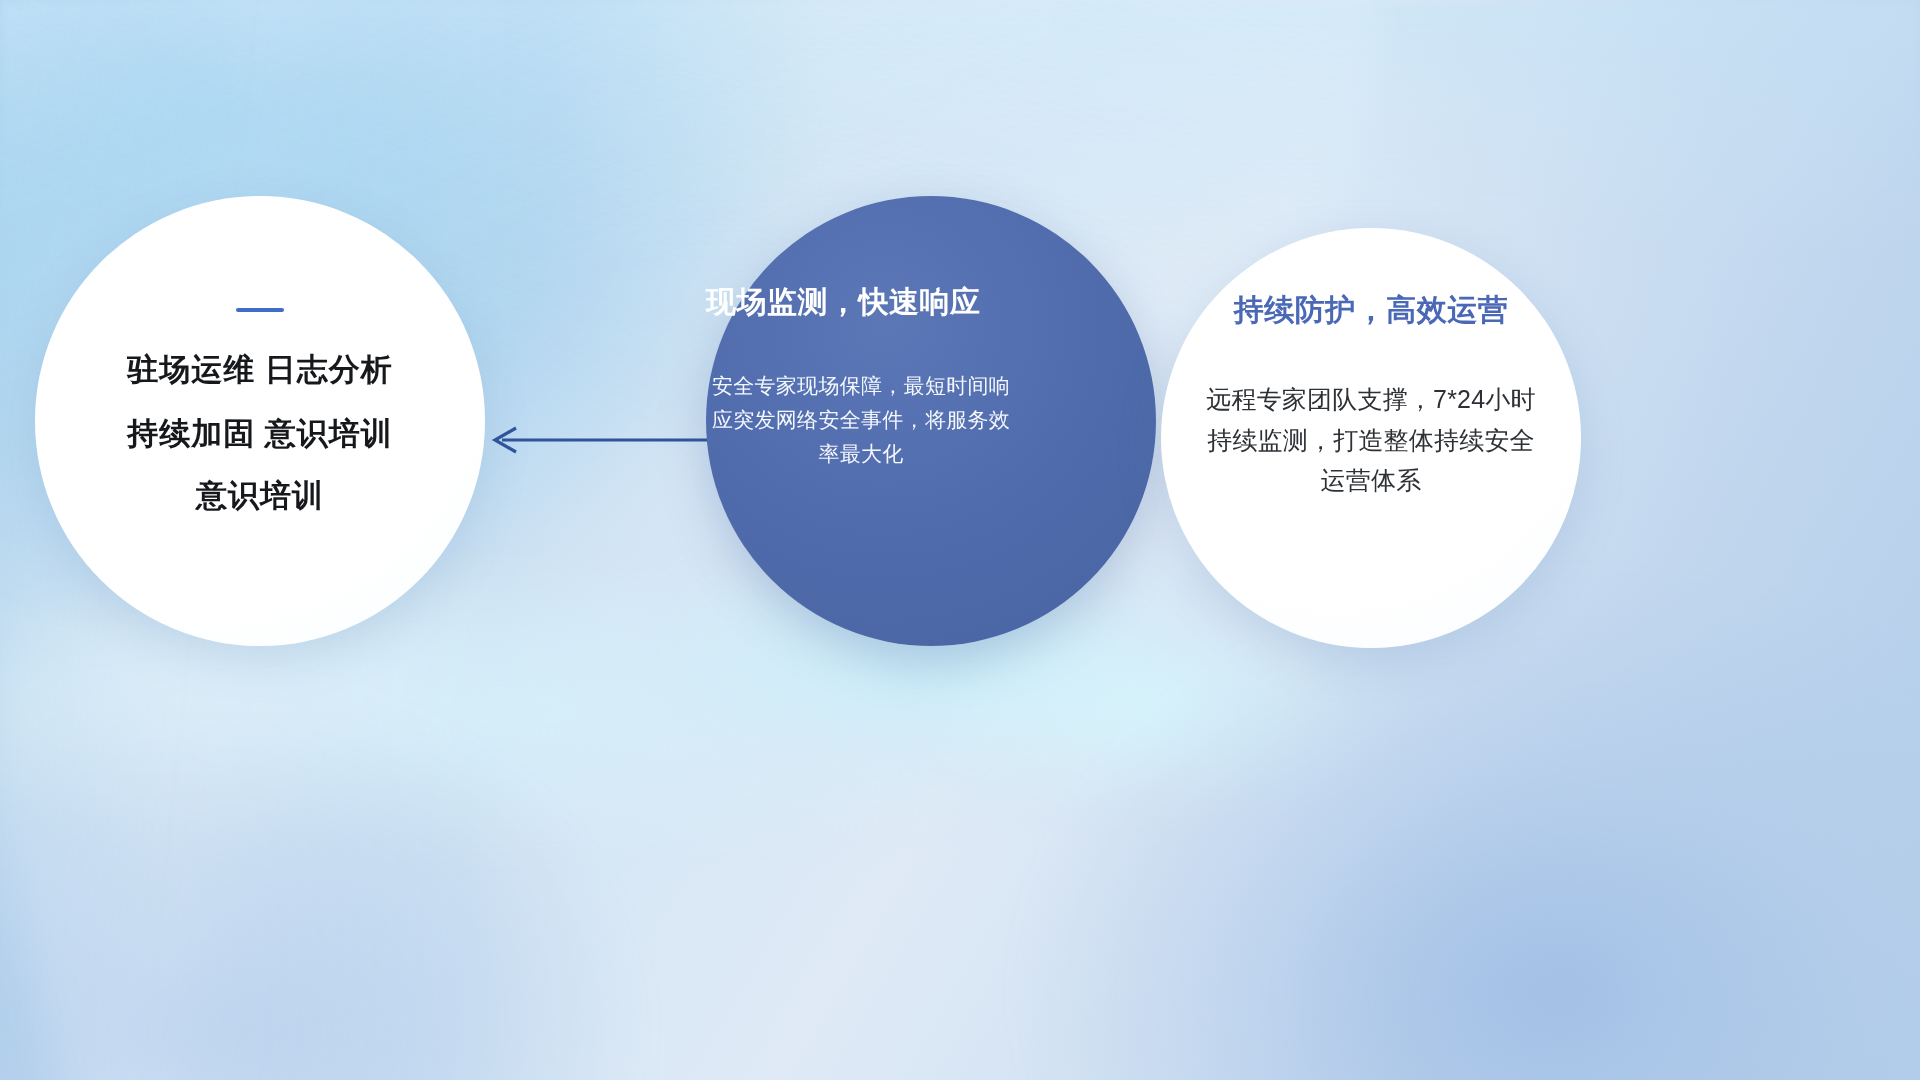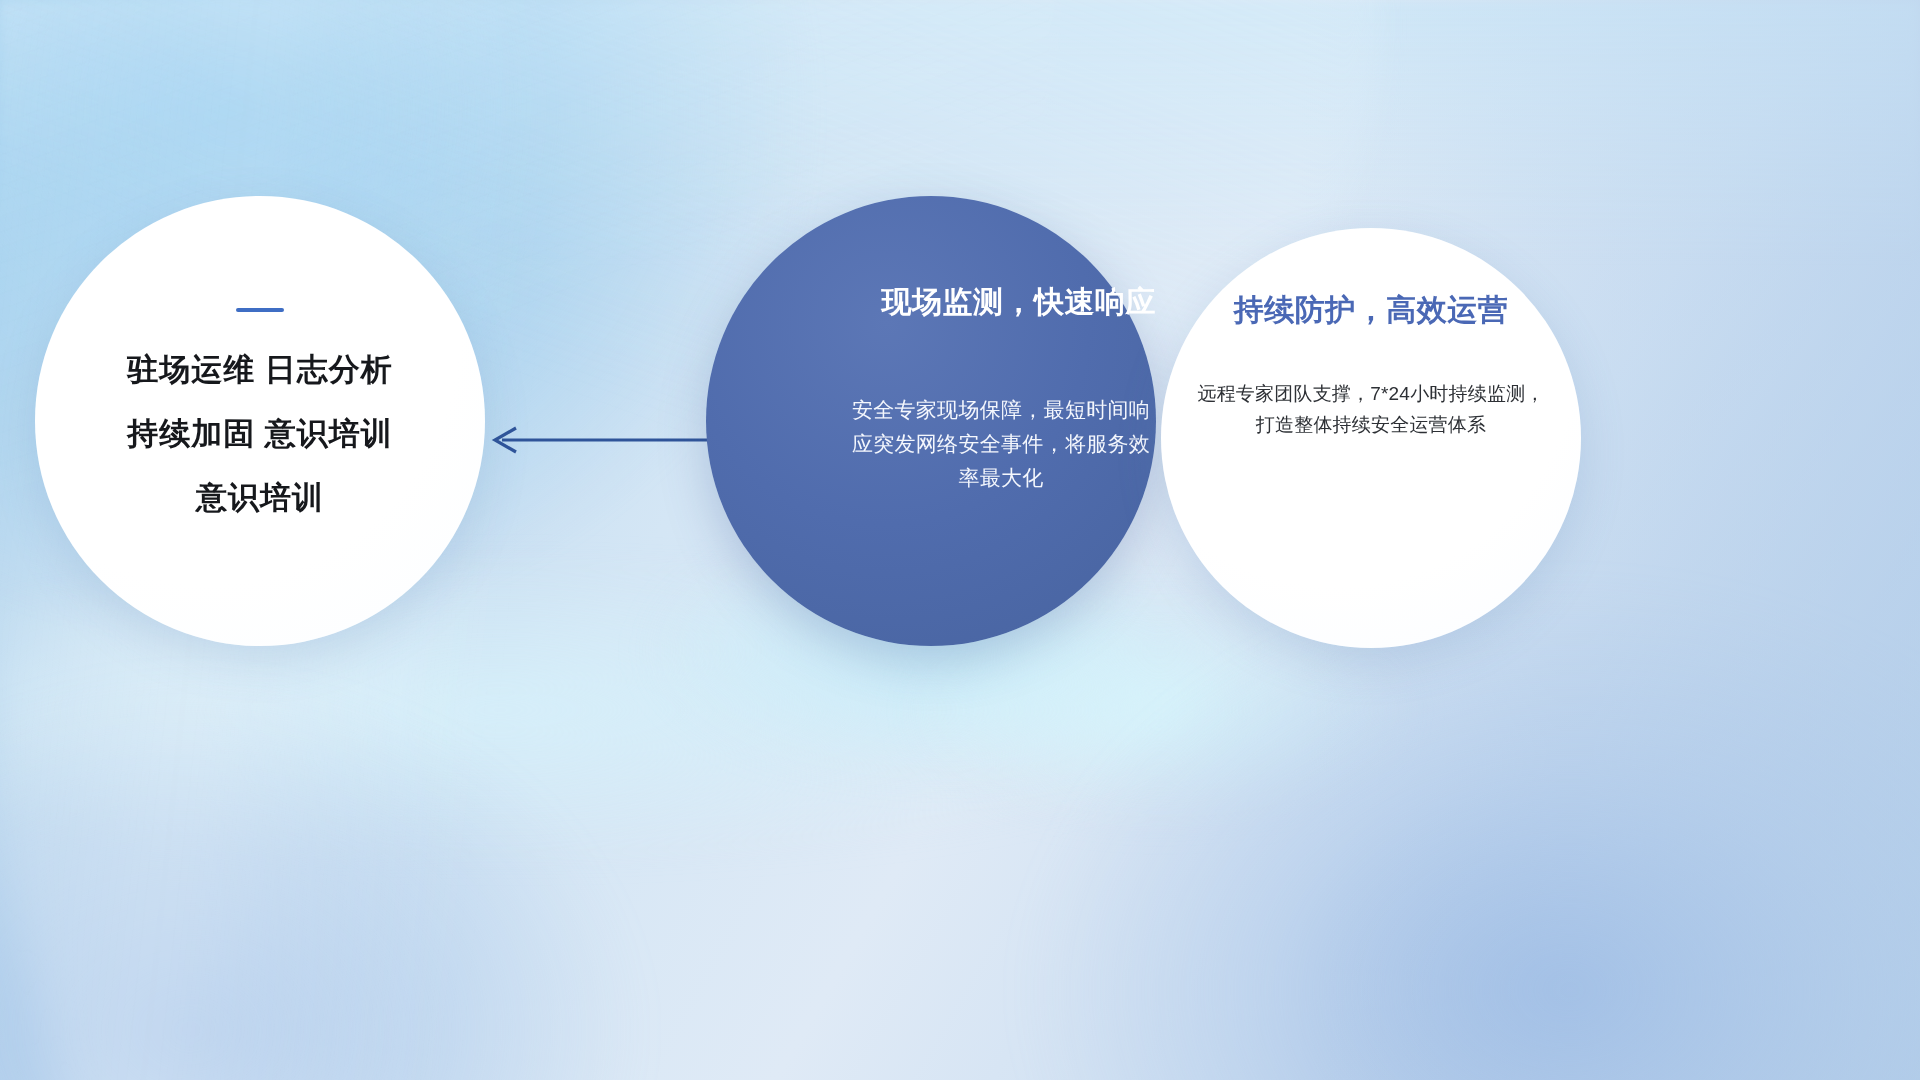--- a/index.html
+++ b/index.html
@@ -96,31 +96,30 @@
   #circle-left .dash {
     width:48px; height:4px; border-radius:2px;
     background:#3f6ec4;
     margin-bottom:42px;
   }
   .left-row {
     font-size:31px; font-weight:bold; color:#16181c;
     letter-spacing:1px; line-height:1;
     margin-bottom:33px; white-space:nowrap;
   }
-  .left-row:last-child { margin-bottom:0; }
+  .left-row:last-child { margin-bottom:0;font-family:Liberation Mono, monospace; }
 
   
   #circle-mid {
     left:706px; top:196px; width:450px; height:450px;
     background:radial-gradient(circle at 40% 28%, #5c77b6 0%, #506cad 48%, #47639f 100%);
     box-shadow:0 16px 48px rgba(60,90,150,0.26);
     z-index:3;
-    display:flex; flex-direction:column; align-items:flex-end;
+    display:flex; flex-direction:column; align-items:flex-start;
     padding-top:86px;
-    gap:24px;
   }
   #circle-mid .card-title {
     font-size:30px; font-weight:bold; color:#ffffff;
     letter-spacing:0.5px; white-space:nowrap;
     margin-bottom:46px;
   }
   #circle-mid .card-body {
     font-size:21px; color:#f4f7fd; line-height:1.62;
     text-align:center; width:310px;
     letter-spacing:0.3px;
@@ -134,21 +133,21 @@
     z-index:4;
     display:flex; flex-direction:column; align-items:center;
     padding-top:62px;
   }
   #circle-right .card-title {
     font-size:30px; font-weight:bold; color:#4a68b5;
     letter-spacing:0.5px; white-space:nowrap;
     margin-bottom:48px;
   }
   #circle-right .card-body {
-    font-size:19px; color:#2d3035; line-height:1.62;
+    font-size:25px; color:#2d3035; line-height:1.62;
     text-align:center; width:352px;
     letter-spacing:0.2px;
   }
 
   
   #arrow { position:absolute; left:480px; top:418px; width:240px; height:44px; z-index:2; }
 </style>
 </head>
 <body>
 

